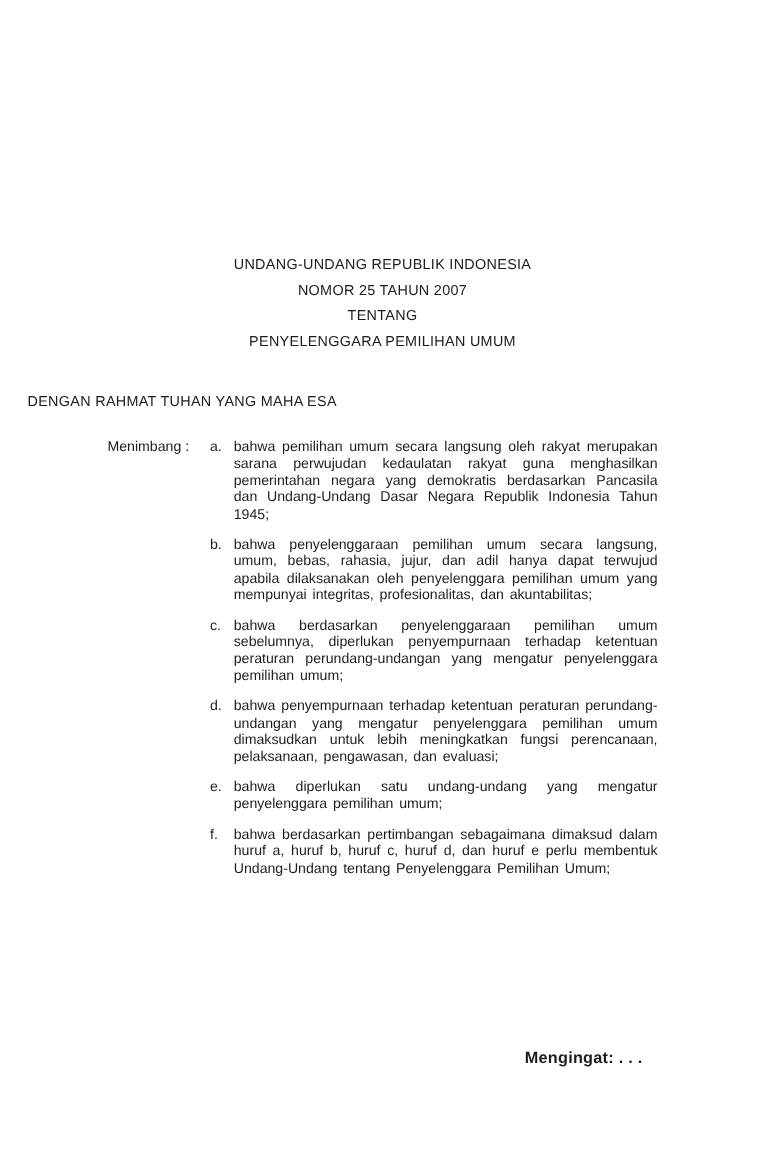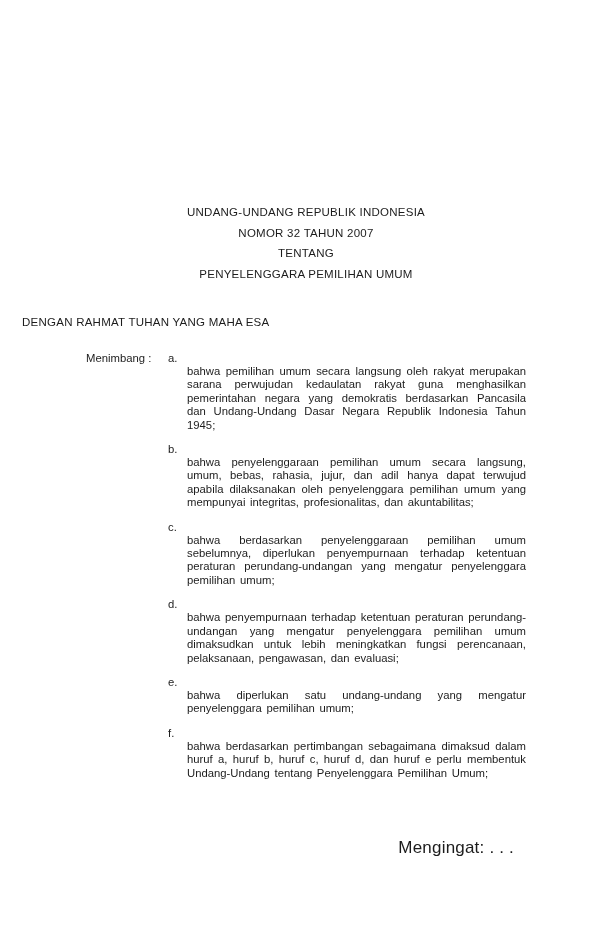--- a/index.html
+++ b/index.html
@@ -60,39 +60,39 @@
     grid-template-columns: 19px 1fr;
     margin-bottom: 10px;
   }
 
   .item-letter { padding-top: 1px; }
 
   .item-text {
     text-align: justify;
     word-spacing: 1.5px;
     padding-top: 1px;
-    margin-top: 13px;
   }
 
   .continuation {
     position: absolute;
     top: 838px;
     right: 76px;
-    font-size: 17px;
+    font-size: 13px;
     letter-spacing: 0.2px;
+    font-weight: bold;
   }
 </style>
 </head>
 <body>
 
 <div class="page">
 
   <header class="title-block">
     <div class="title-line">UNDANG-UNDANG REPUBLIK INDONESIA</div>
-    <div class="title-line">NOMOR 32 TAHUN 2007</div>
+    <div class="title-line">NOMOR 25 TAHUN 2007</div>
     <div class="title-line">TENTANG</div>
     <div class="title-line">PENYELENGGARA PEMILIHAN UMUM</div>
   </header>
 
   <div class="invocation">DENGAN RAHMAT TUHAN YANG MAHA ESA</div>
 
 
   <section class="considering">
     <div class="considering-label">Menimbang :</div>
 

